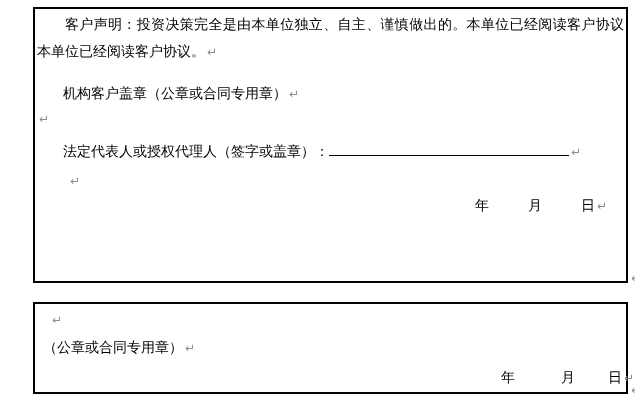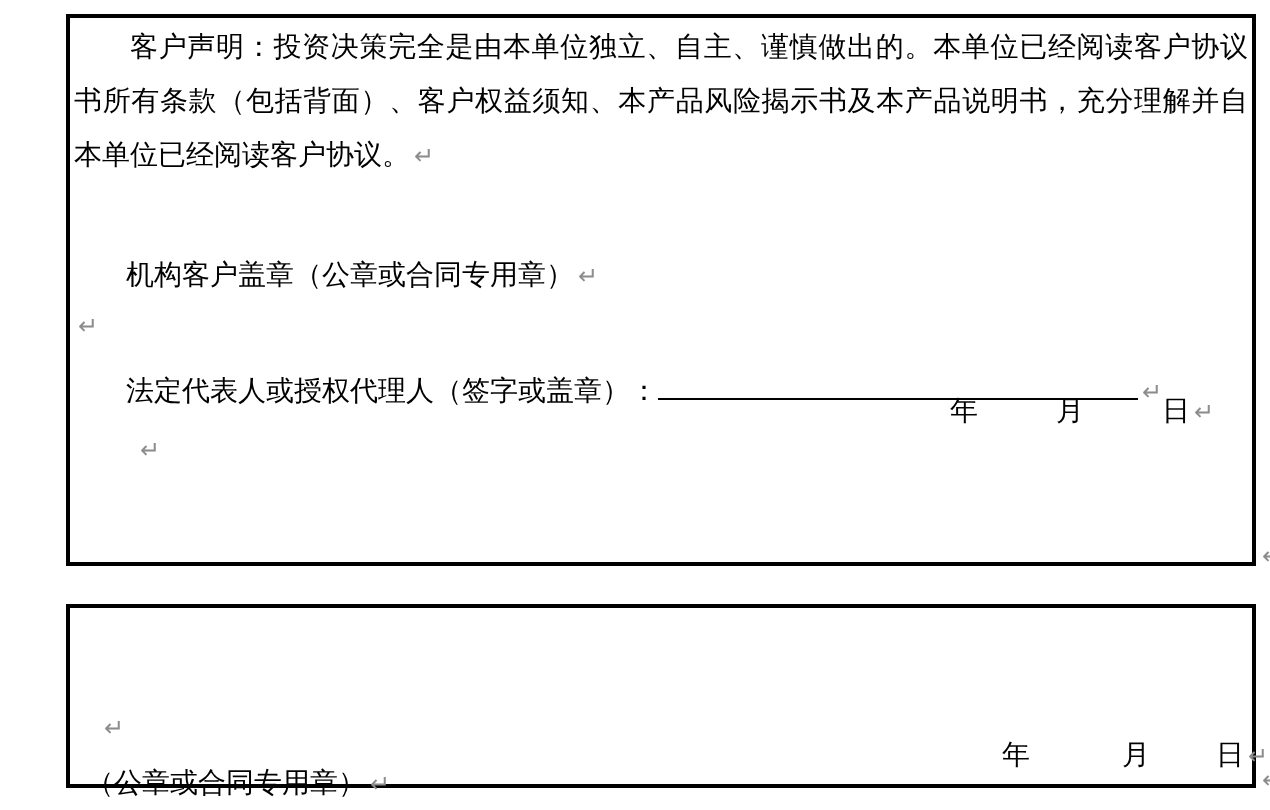--- a/index.html
+++ b/index.html
@@ -8,21 +8,21 @@
     background:#ffffff; color:#000000;
     font-family:"Liberation Serif","DejaVu Serif",serif;
     font-size:14px;
   }
   .box {
     position:absolute; left:33px; width:595px;
     border:2px solid #000000; box-sizing:border-box; background:#ffffff;
   }
   #declaration-box { top:7px;  height:276px; }
   #sales-box       { top:302px; height:92px;  }
-  .abs { position:absolute; line-height:16px; white-space:nowrap;margin-top:44px; }
+  .abs { position:absolute; line-height:16px; white-space:nowrap; }
   
   .para { position:absolute; left:2px; top:2px; width:587px; }
   .pline { line-height:27px; }
   .jl { text-align:justify; text-align-last:justify; }
   .indent { text-indent:2em; }
   
   .pmark {
     color:#8c8c8c; font-family:"DejaVu Sans",sans-serif;
     font-size:12px; margin-left:2px; font-weight:normal;
   }
@@ -40,21 +40,20 @@
 </style>
 </head>
 <body>
 
 <div id="page">
 
   <div class="box" id="declaration-box">
 
     <div class="para">
       <div class="pline jl indent">客户声明：投资决策完全是由本单位独立、自主、谨慎做出的。本单位已经阅读客户协议</div>
-      <div class="pline jl">书所有条款（包括背面）、客户权益须知、本产品风险揭示书及本产品说明书，充分理解并自</div>
       <div class="pline"><span>本单位已经阅读客户协议。</span><span class="pmark">↵</span></div>
     </div>
 
     <div class="abs" style="left:28px; top:77px;"><span>机构客户盖章（公章或合同专用章）</span><span class="pmark">↵</span></div>
 
     <div class="abs pmark pmark-abs" style="left:2px; top:104px;">↵</div>
 
     <div class="abs" style="left:28px; top:133px;"><span>法定代表人或授权代理人（签字或盖章）：</span><span class="sigline"></span><span class="pmark">↵</span></div>
 
     <div class="abs pmark pmark-abs" style="left:33px; top:166px;">↵</div>

